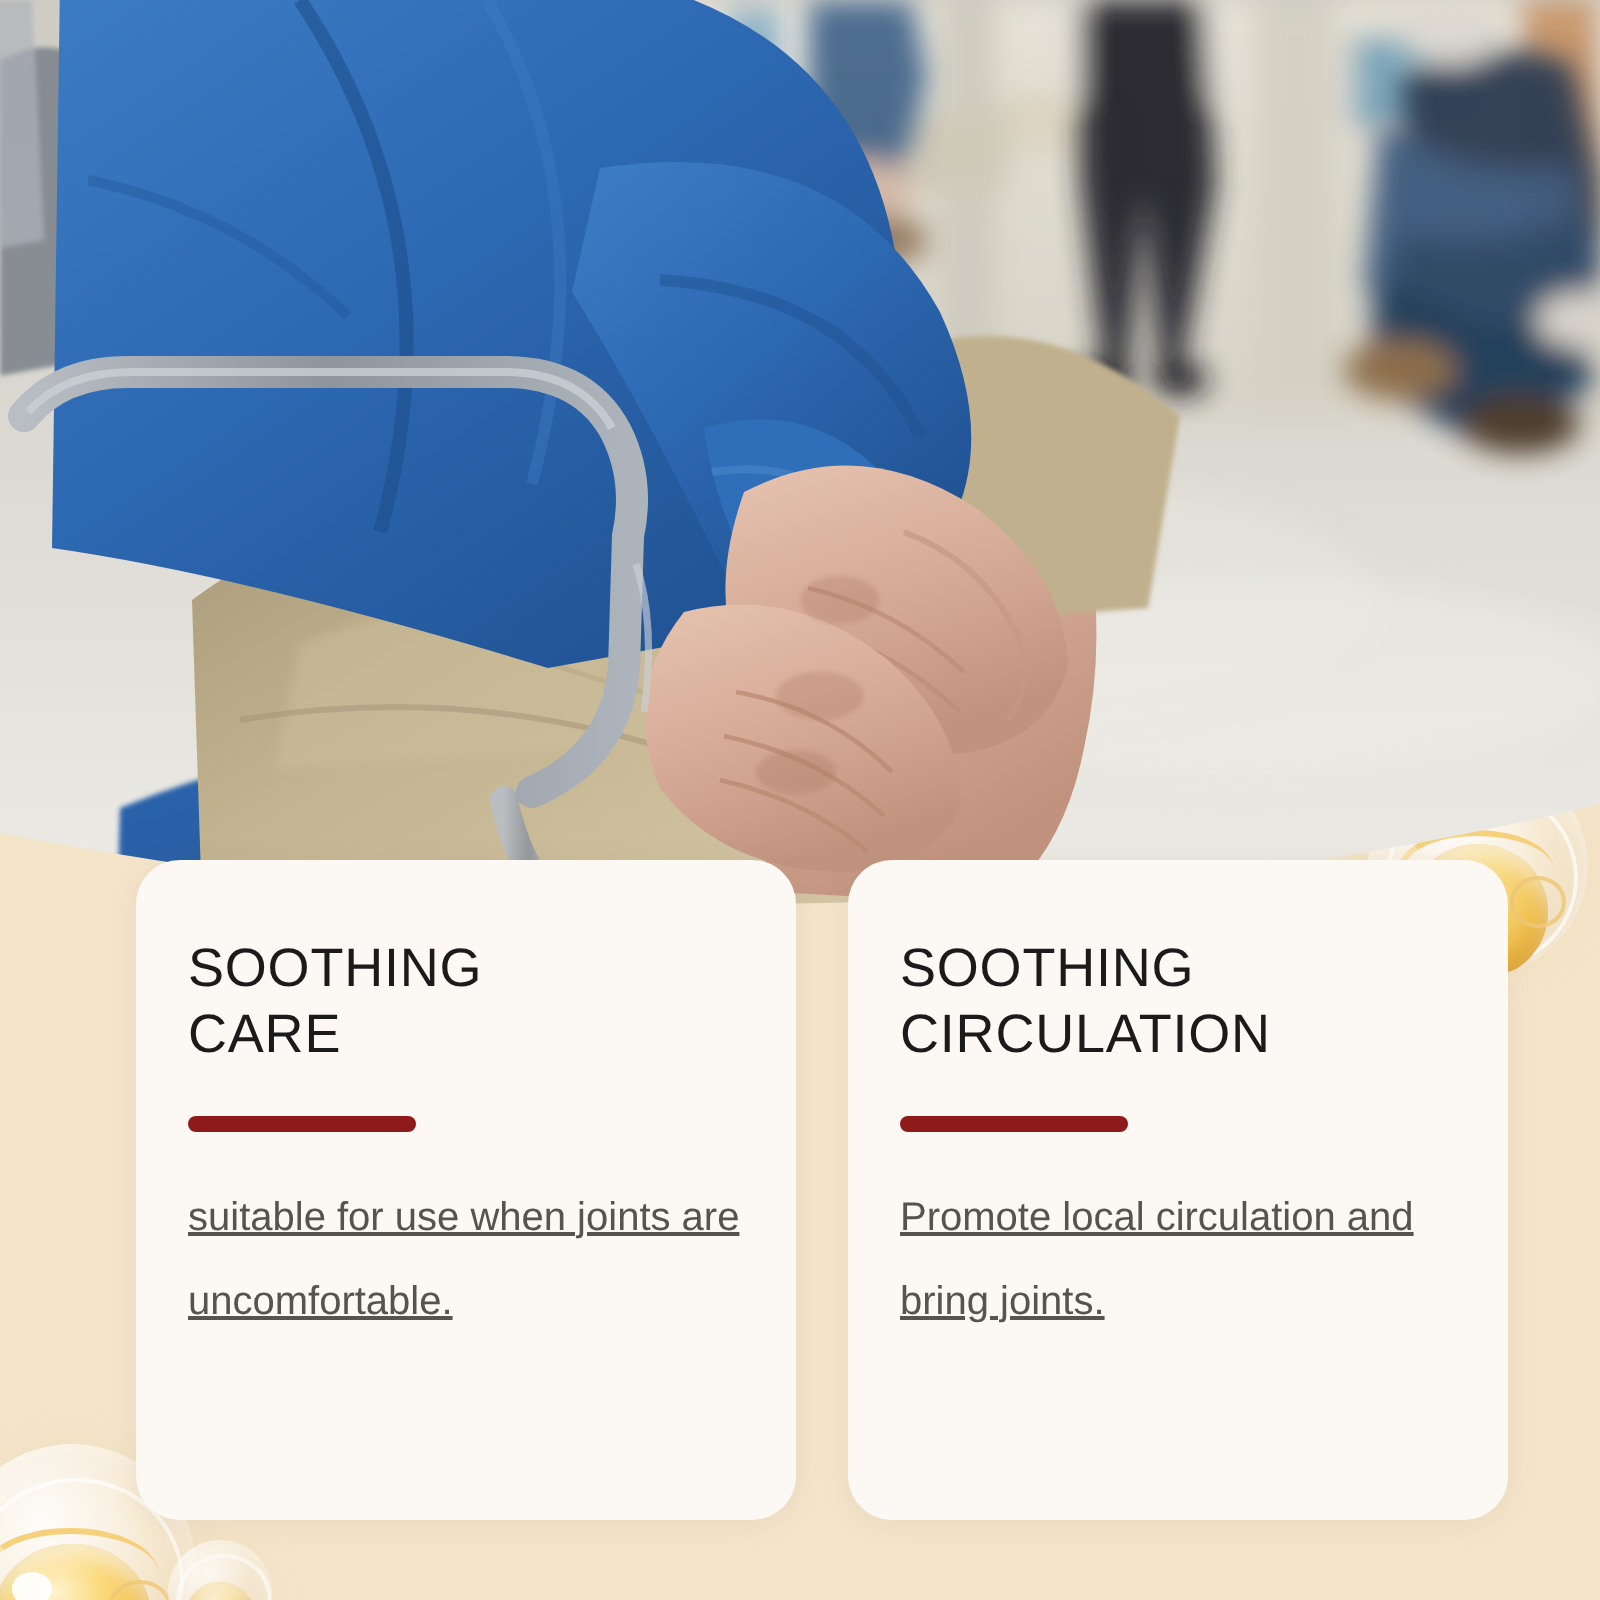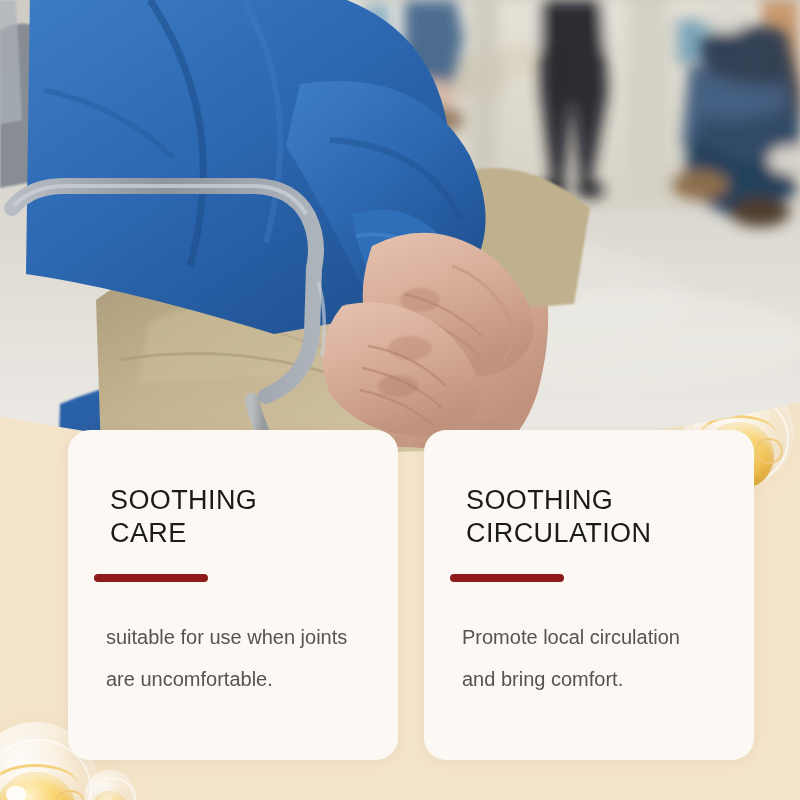--- a/index.html
+++ b/index.html
@@ -116,42 +116,43 @@
     background: #FCF8F3;
     border-radius: 22px;
     box-sizing: border-box;
     padding: 38px 28px 0 26px;
     box-shadow: 0 2px 14px rgba(150,120,80,0.10);
   }
   #card-soothing { left: 68px; }
   #card-circulation { left: 424px; }
 
   .card-title {
-    margin: 16px;
+    margin: 0;
     font-size: 27px;
     line-height: 33px;
     font-weight: 400;
     letter-spacing: 0.4px;
     color: #1B1B1B;
     white-space: pre-line;
   }
   .accent-bar {
     margin-top: 24px;
     width: 114px;
     height: 8px;
     border-radius: 4px;
     background: #8E1A1A;
   }
   .card-body {
-    margin: 12px;
+    margin: 0;
     padding-top: 22px;
     font-size: 20px;
     line-height: 42px;
     color: #57534E;
     max-width: 276px;
+    text-decoration: underline;
   }
 </style>
 </head>
 <body>
 
 <div class="poster">
 
   <div class="bubble" id="bubble-right">
     <div class="ring-a"></div>
     <div class="swirl"></div>
@@ -330,16 +331,16 @@
     <h2 class="card-title">SOOTHING
 CARE</h2>
     <div class="accent-bar"></div>
     <p class="card-body">suitable for use when joints are uncomfortable.</p>
   </div>
 
   <div class="card" id="card-circulation">
     <h2 class="card-title">SOOTHING
 CIRCULATION</h2>
     <div class="accent-bar"></div>
-    <p class="card-body">Promote local circulation and bring comfort.</p>
+    <p class="card-body">Promote local circulation and bring joints.</p>
   </div>
 
 </div>
 
 </body></html>

